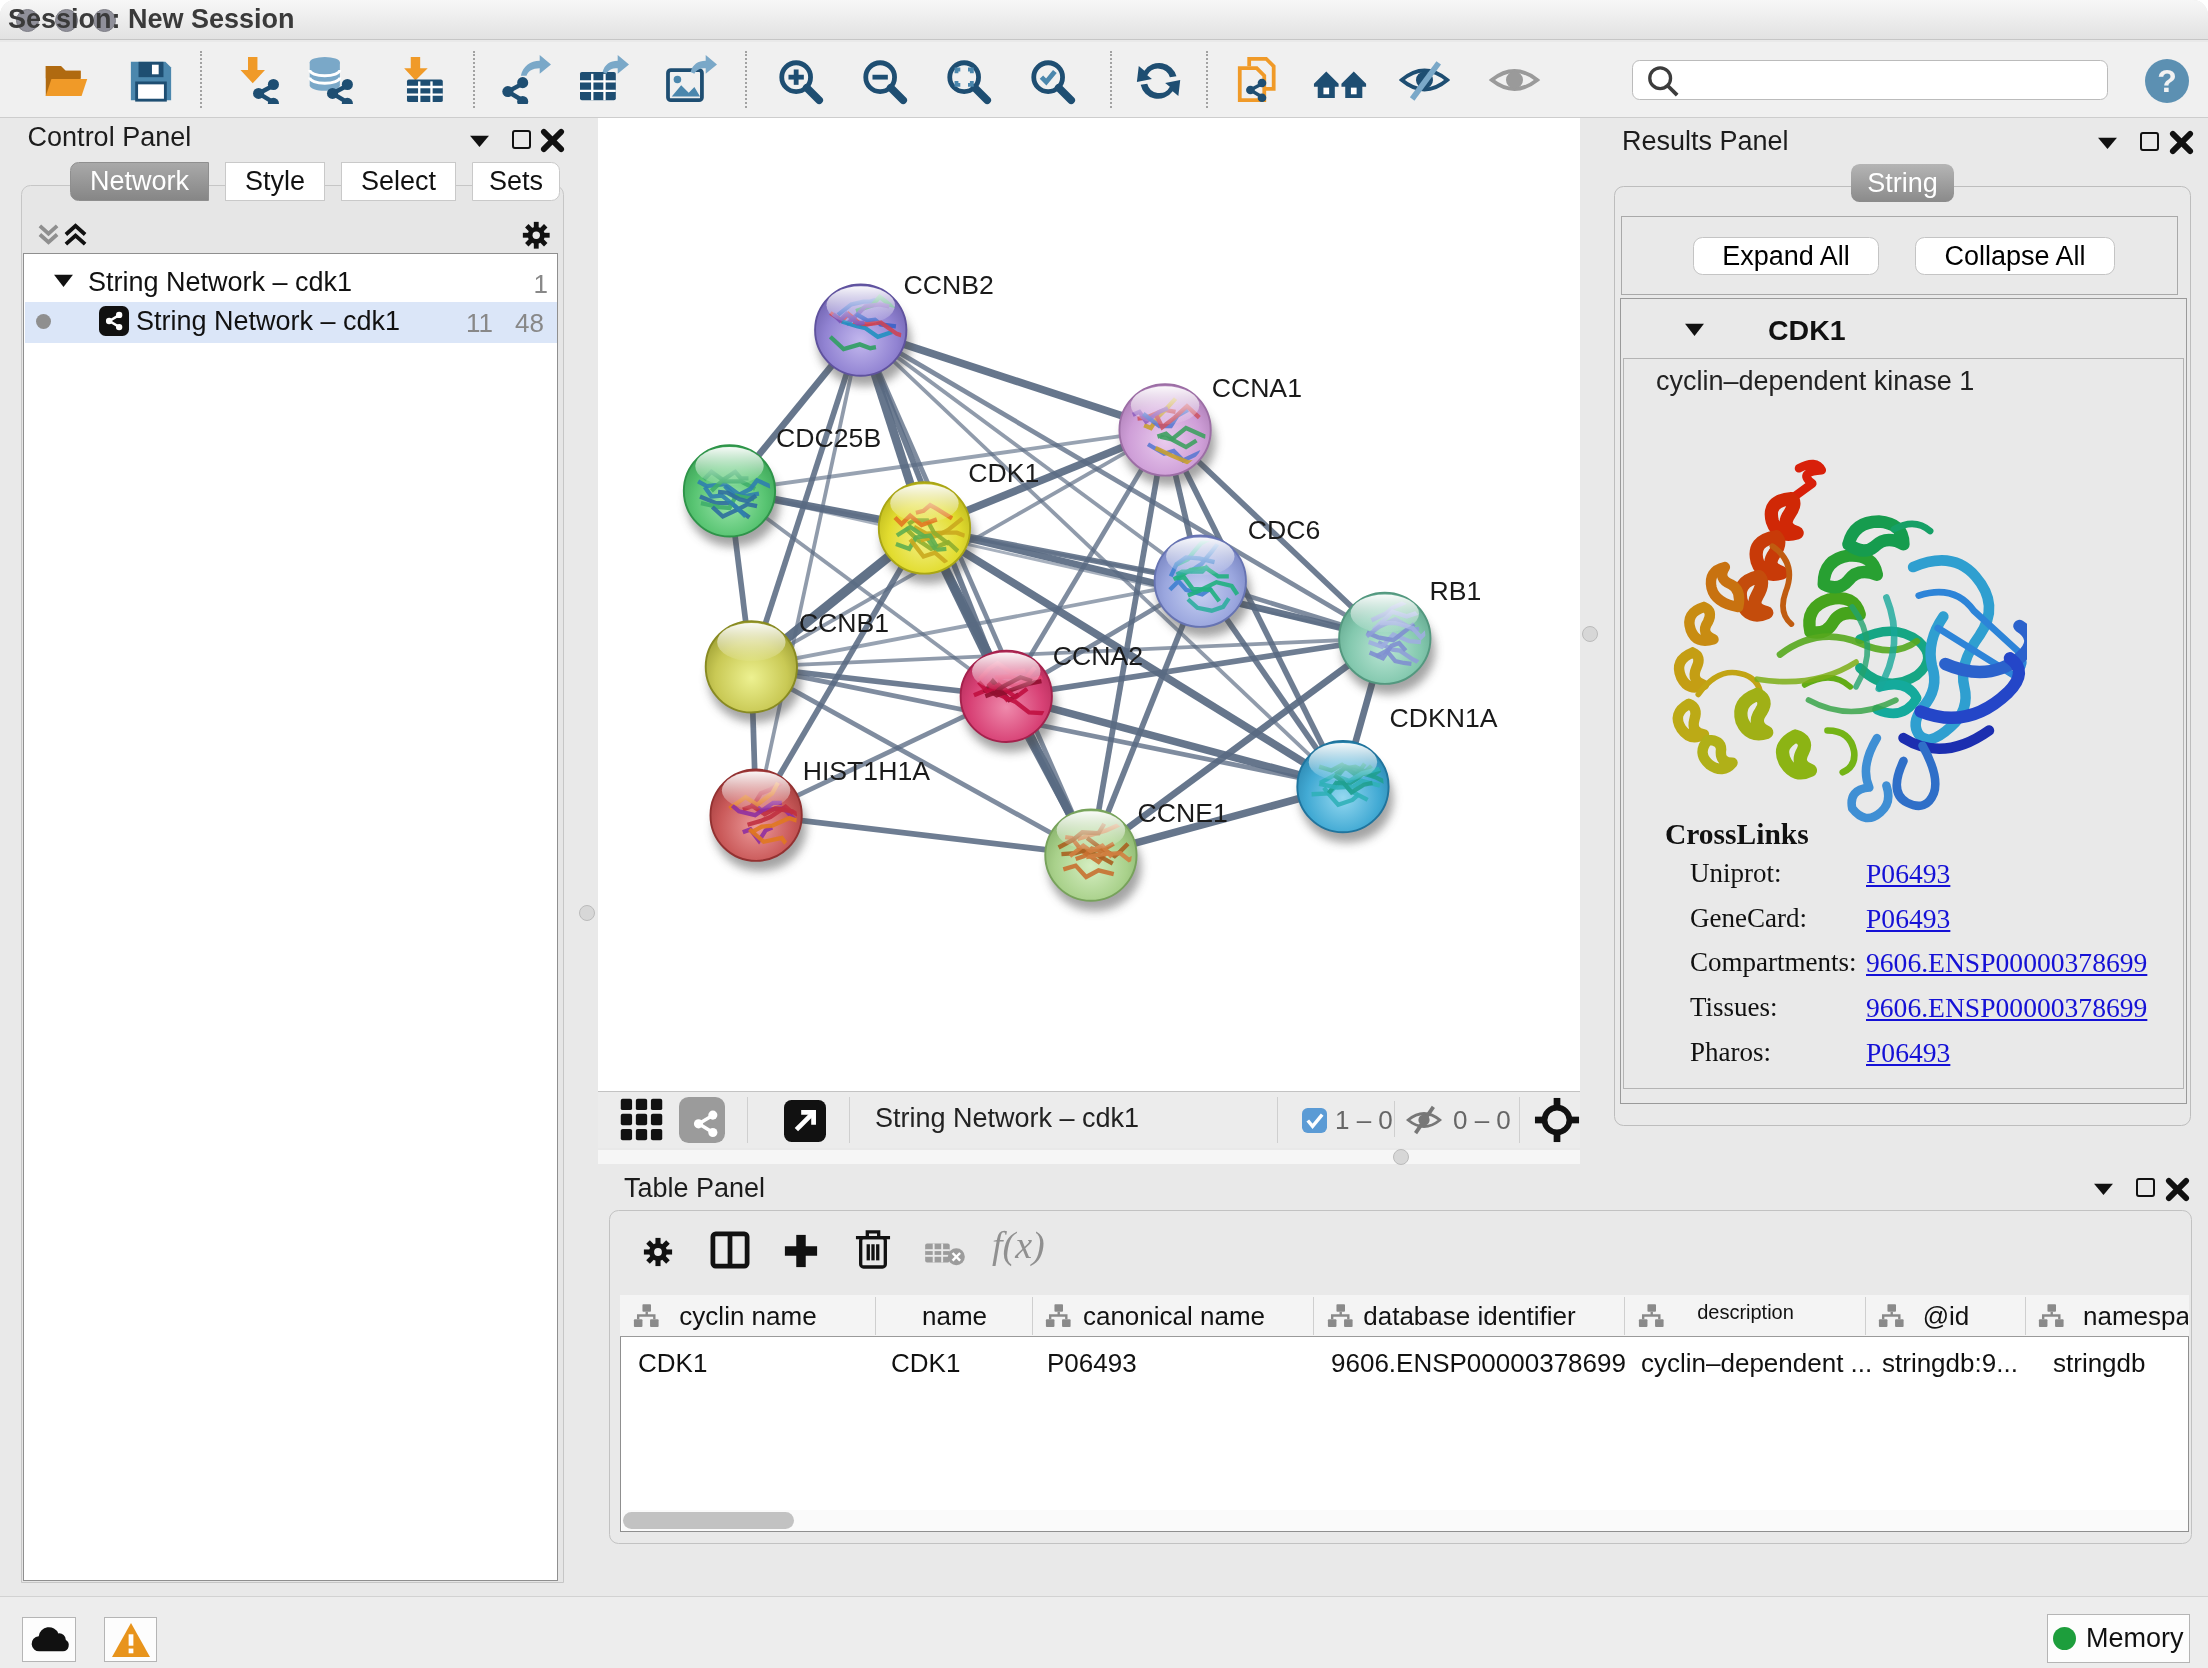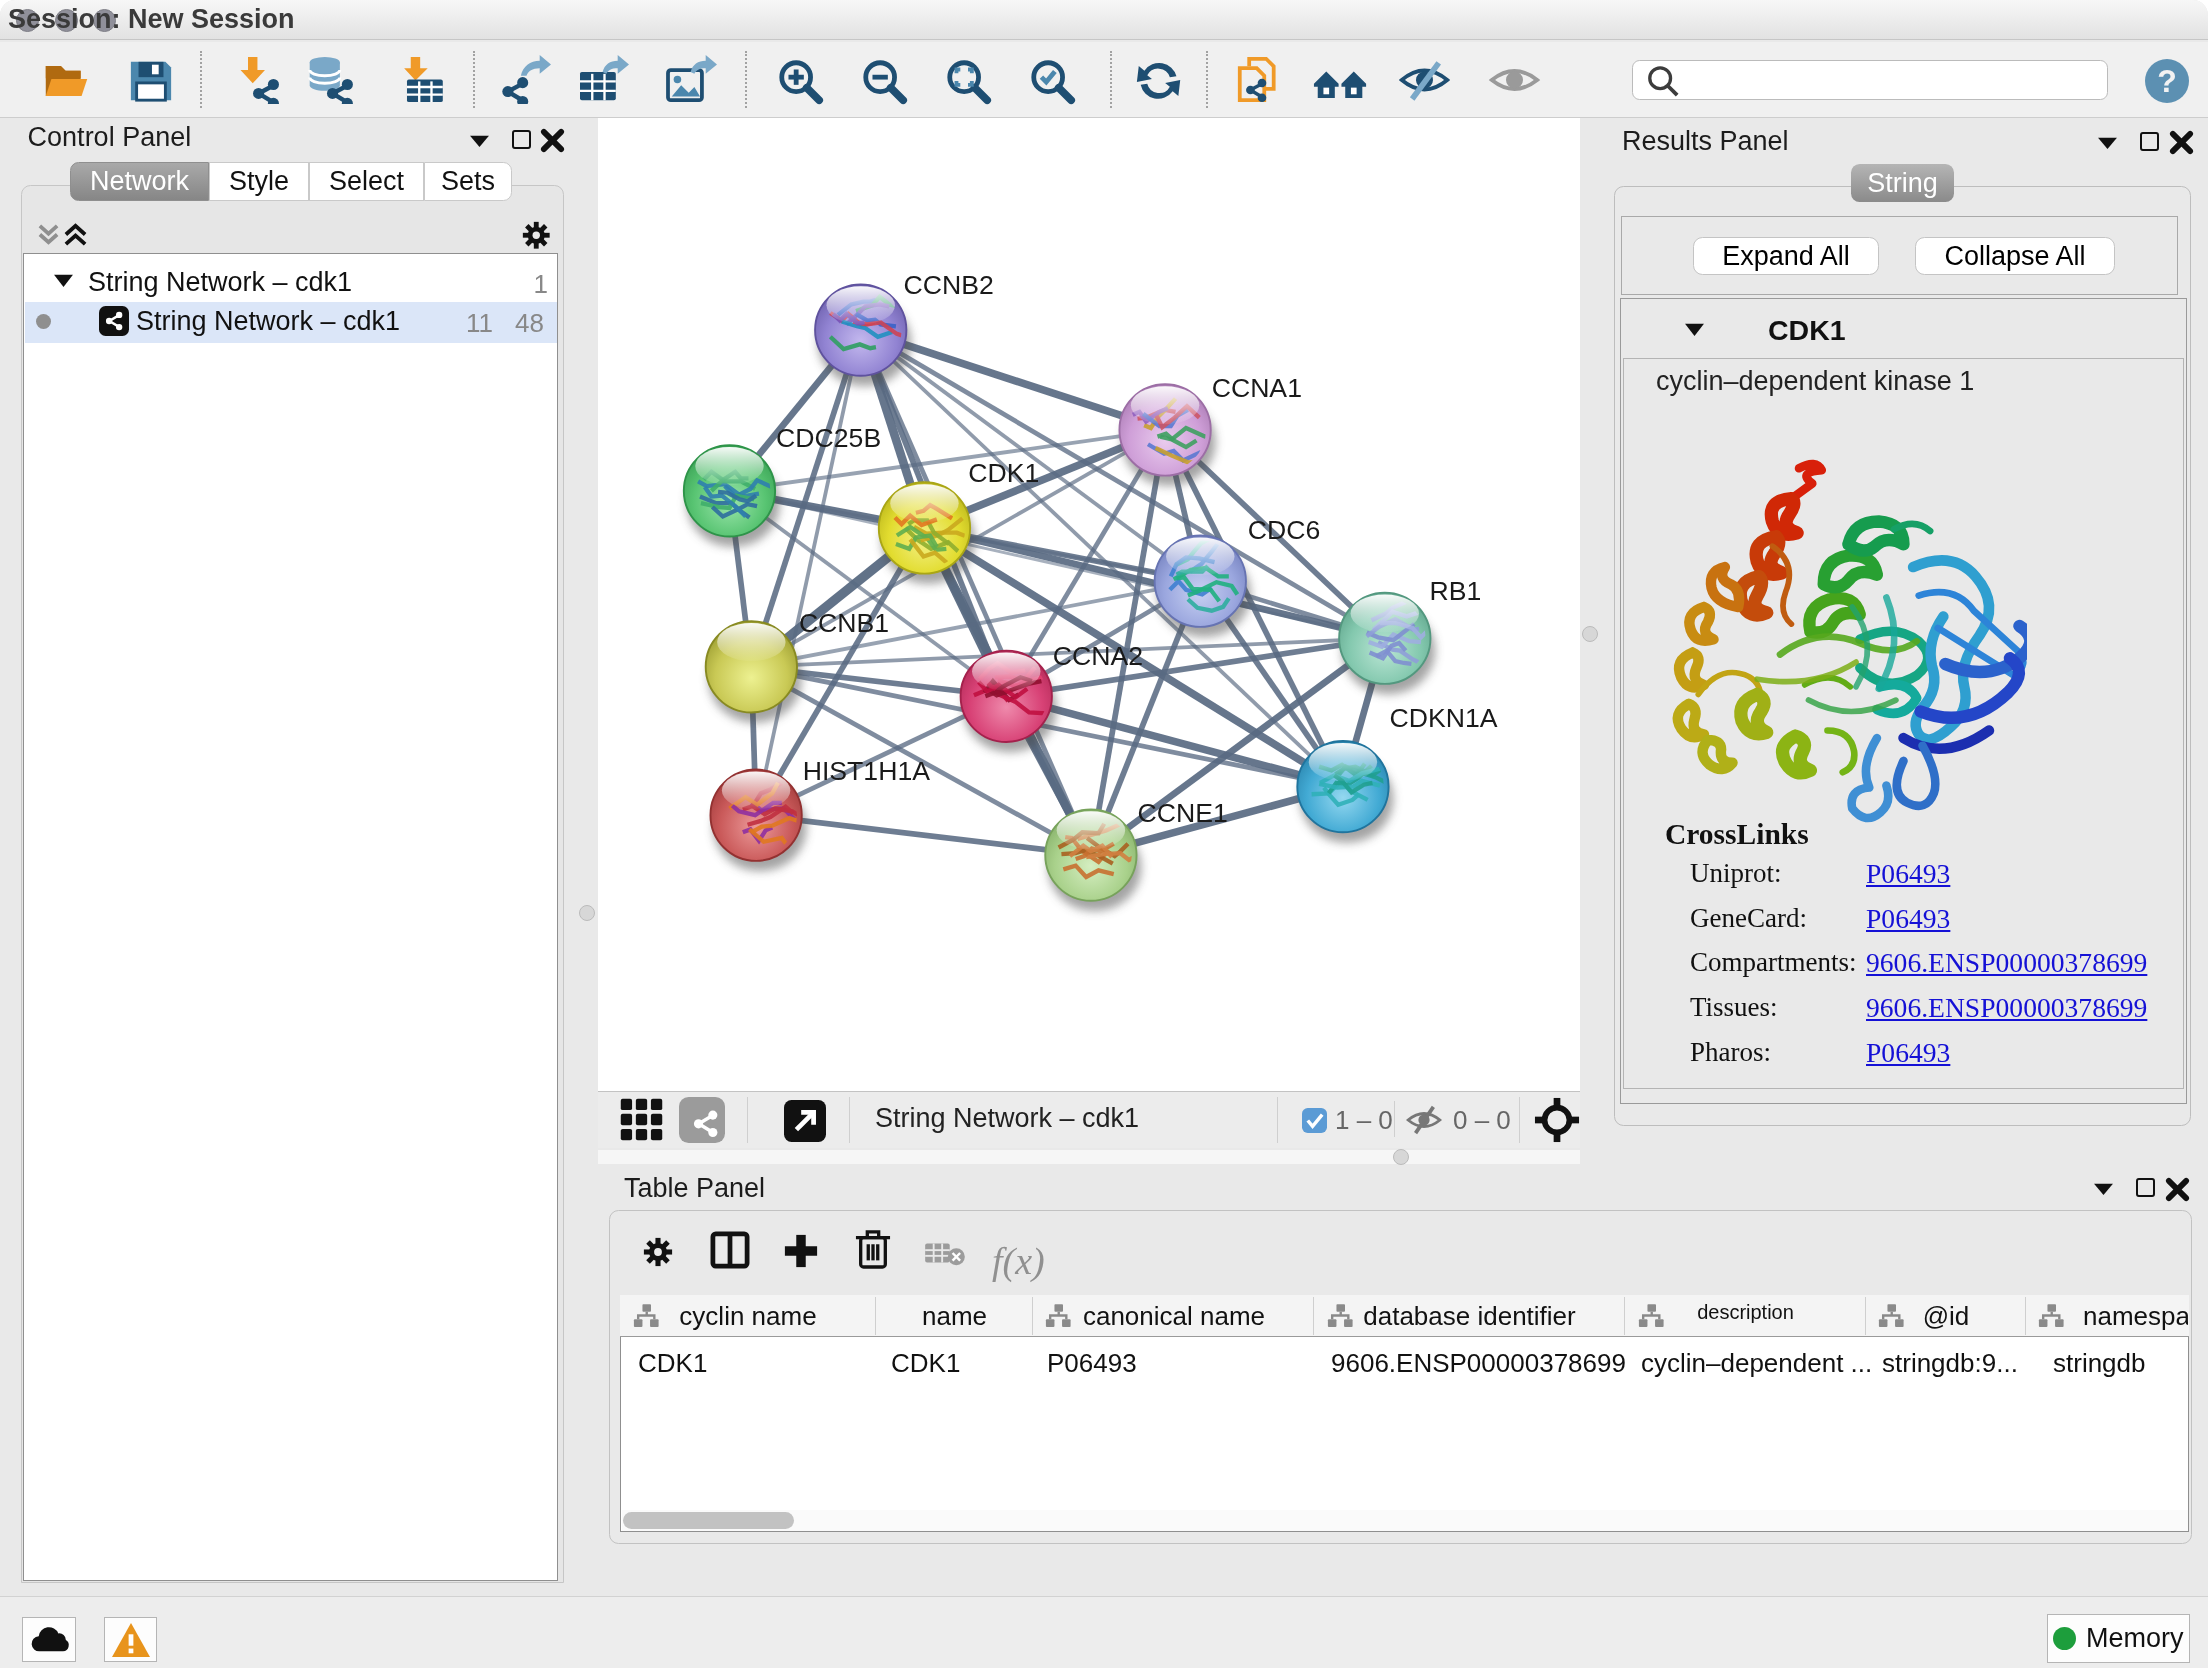--- a/index.html
+++ b/index.html
@@ -1,17 +1,17 @@
 <!DOCTYPE html>
 <html style="font-size:15px"><head><meta charset="utf-8"><style>
 
 *{margin:0;padding:0;box-sizing:border-box}
 html,body{width:2208px;height:1668px;background:#fff;font-family:"Liberation Sans",sans-serif;-webkit-font-smoothing:antialiased}
 .win{position:absolute;inset:0;background:#e9e9e9;border-radius:15px 15px 0 0;overflow:hidden}
-.ctl{position:absolute;top:162px;display:flex;gap:0;align-items:center;z-index:5}
+.ctl{position:absolute;top:162px;display:flex;gap:16px;align-items:center;z-index:5}
 .seg{height:39px;font-size:27px;display:flex;align-items:center;justify-content:center;border:1px solid #c9c9c9;background:#fff;color:#111}
 .seg.sel{background:linear-gradient(#a9a9a9,#868686);color:#fff;border-color:#8f8f8f}
 
 </style></head><body>
 <div class="win">
 <div style="position:absolute;left:0;top:0;width:2208px;height:40px;background:linear-gradient(#f7f7f7,#e2e2e2);border-bottom:1.9px solid #c6c6c6;border-radius:15px 15px 0 0"></div>
 <div style="position:absolute;left:16px;top:8.6px;width:23px;height:23px;border-radius:50%;background:#90909a;border:1.4px solid #7e7e86"></div>
 <div style="position:absolute;left:55px;top:8.6px;width:23px;height:23px;border-radius:50%;background:#90909a;border:1.4px solid #7e7e86"></div>
 <div style="position:absolute;left:93px;top:8.6px;width:23px;height:23px;border-radius:50%;background:#90909a;border:1.4px solid #7e7e86"></div>
 <div style="position:absolute;left:8px;top:3.8px;width:2208px;text-align:left;font-size:27px;font-weight:600;color:#3a3a3a">Session: New Session</div>
@@ -784,21 +784,21 @@
           <line x1="1" y1="21" x2="27" y2="21"></line>
           <line x1="10" y1="8" x2="10" y2="28"></line>
           <line x1="19" y1="8" x2="19" y2="28"></line>
         </g>
 <circle cx="34" cy="22" r="9" fill="#9c9c9c"></circle>
         <g stroke="#fff" stroke-width="2.6">
           <line x1="30" y1="18" x2="38" y2="26"></line>
           <line x1="38" y1="18" x2="30" y2="26"></line>
         </g>
       </svg></div>
-<div style="position:absolute;left:992px;top:1223px;font-size:38px;font-style:italic;color:#909090;font-family:'Liberation Serif',serif;margin-top:16px;">f(x)</div>
+<div style="position:absolute;left:992px;top:1223px;font-size:38px;font-style:italic;color:#909090;font-family:'Liberation Serif',serif;">f(x)</div>
 <div style="position:absolute;left:620px;top:1295px;width:1569px;height:237px;background:#fff;border:1.9px solid #8f8f8f"></div>
 <div style="position:absolute;left:620px;top:1295px;width:1569px;height:42px;background:#f4f4f4;border-bottom:1.9px solid #9a9a9a"></div>
 <div style="position:absolute;left:632px;top:1303px;width:28.5px;height:27px"><svg width="28.5" height="27" viewBox="0 0 30 28" style="">
         <g fill="#8a8a8a">
 <rect x="11" y="1" width="9" height="8" rx="1"></rect>
 <rect x="2" y="17" width="9" height="8" rx="1"></rect>
 <rect x="19" y="17" width="9" height="8" rx="1"></rect>
 </g>
 <g stroke="#8a8a8a" stroke-width="2.5" fill="none">
           <path d="M15.5 9 v4 M6.5 17 v-4 h17 v4"></path>

